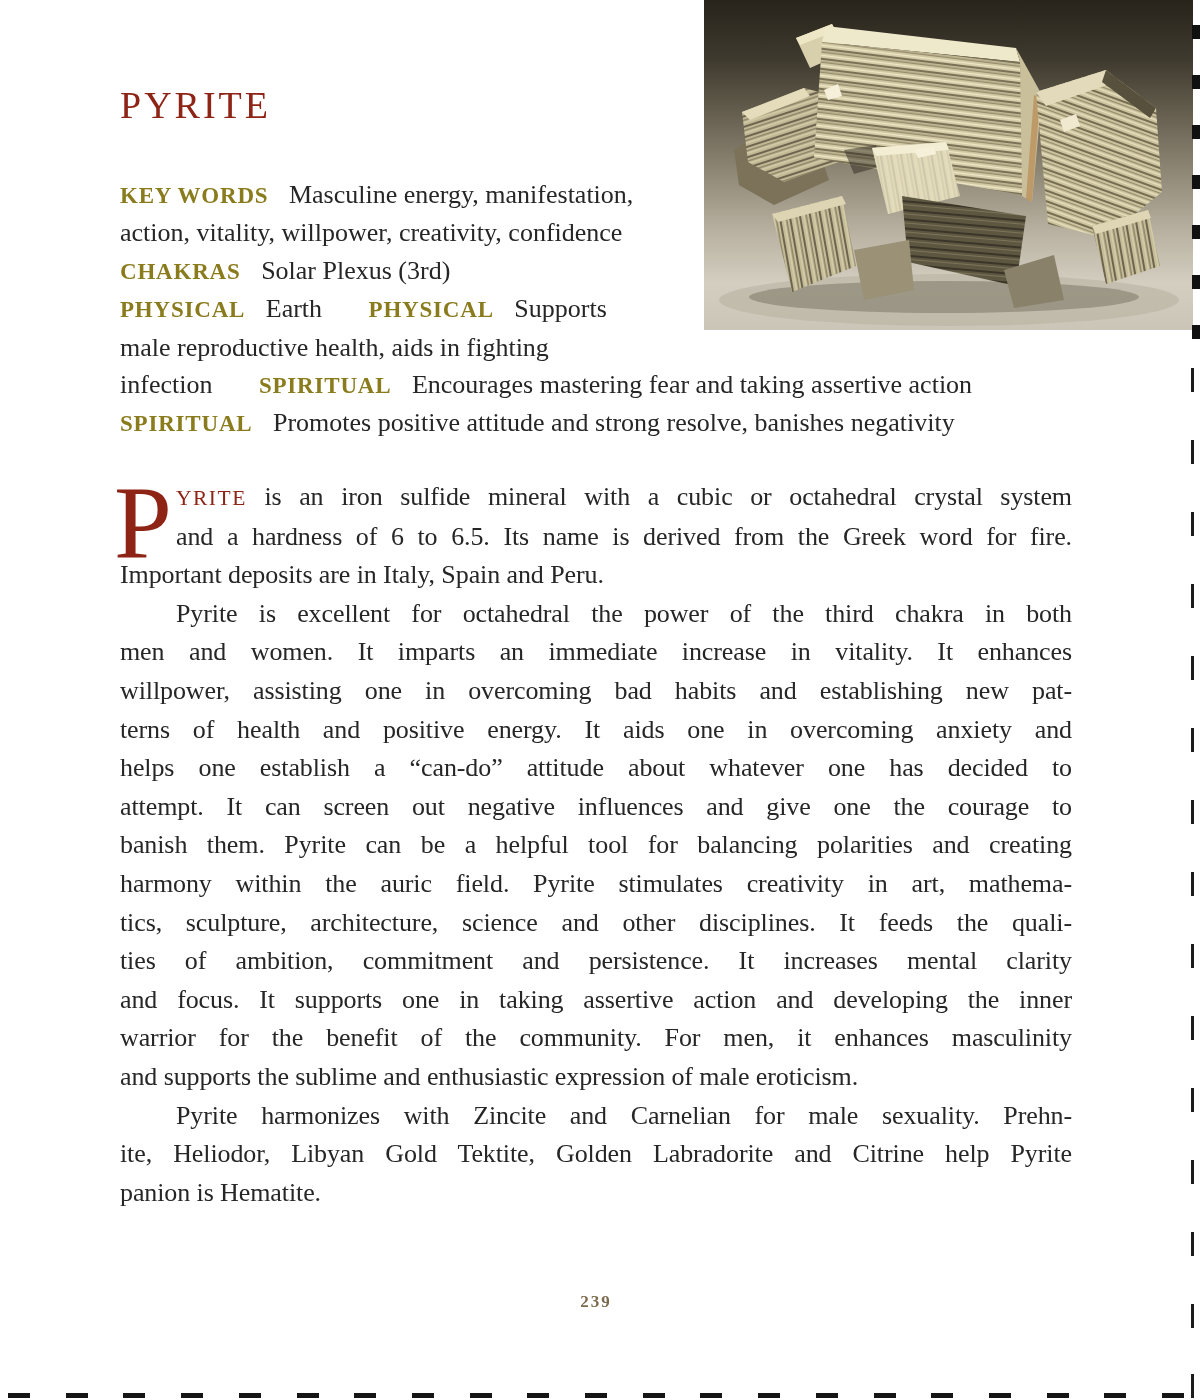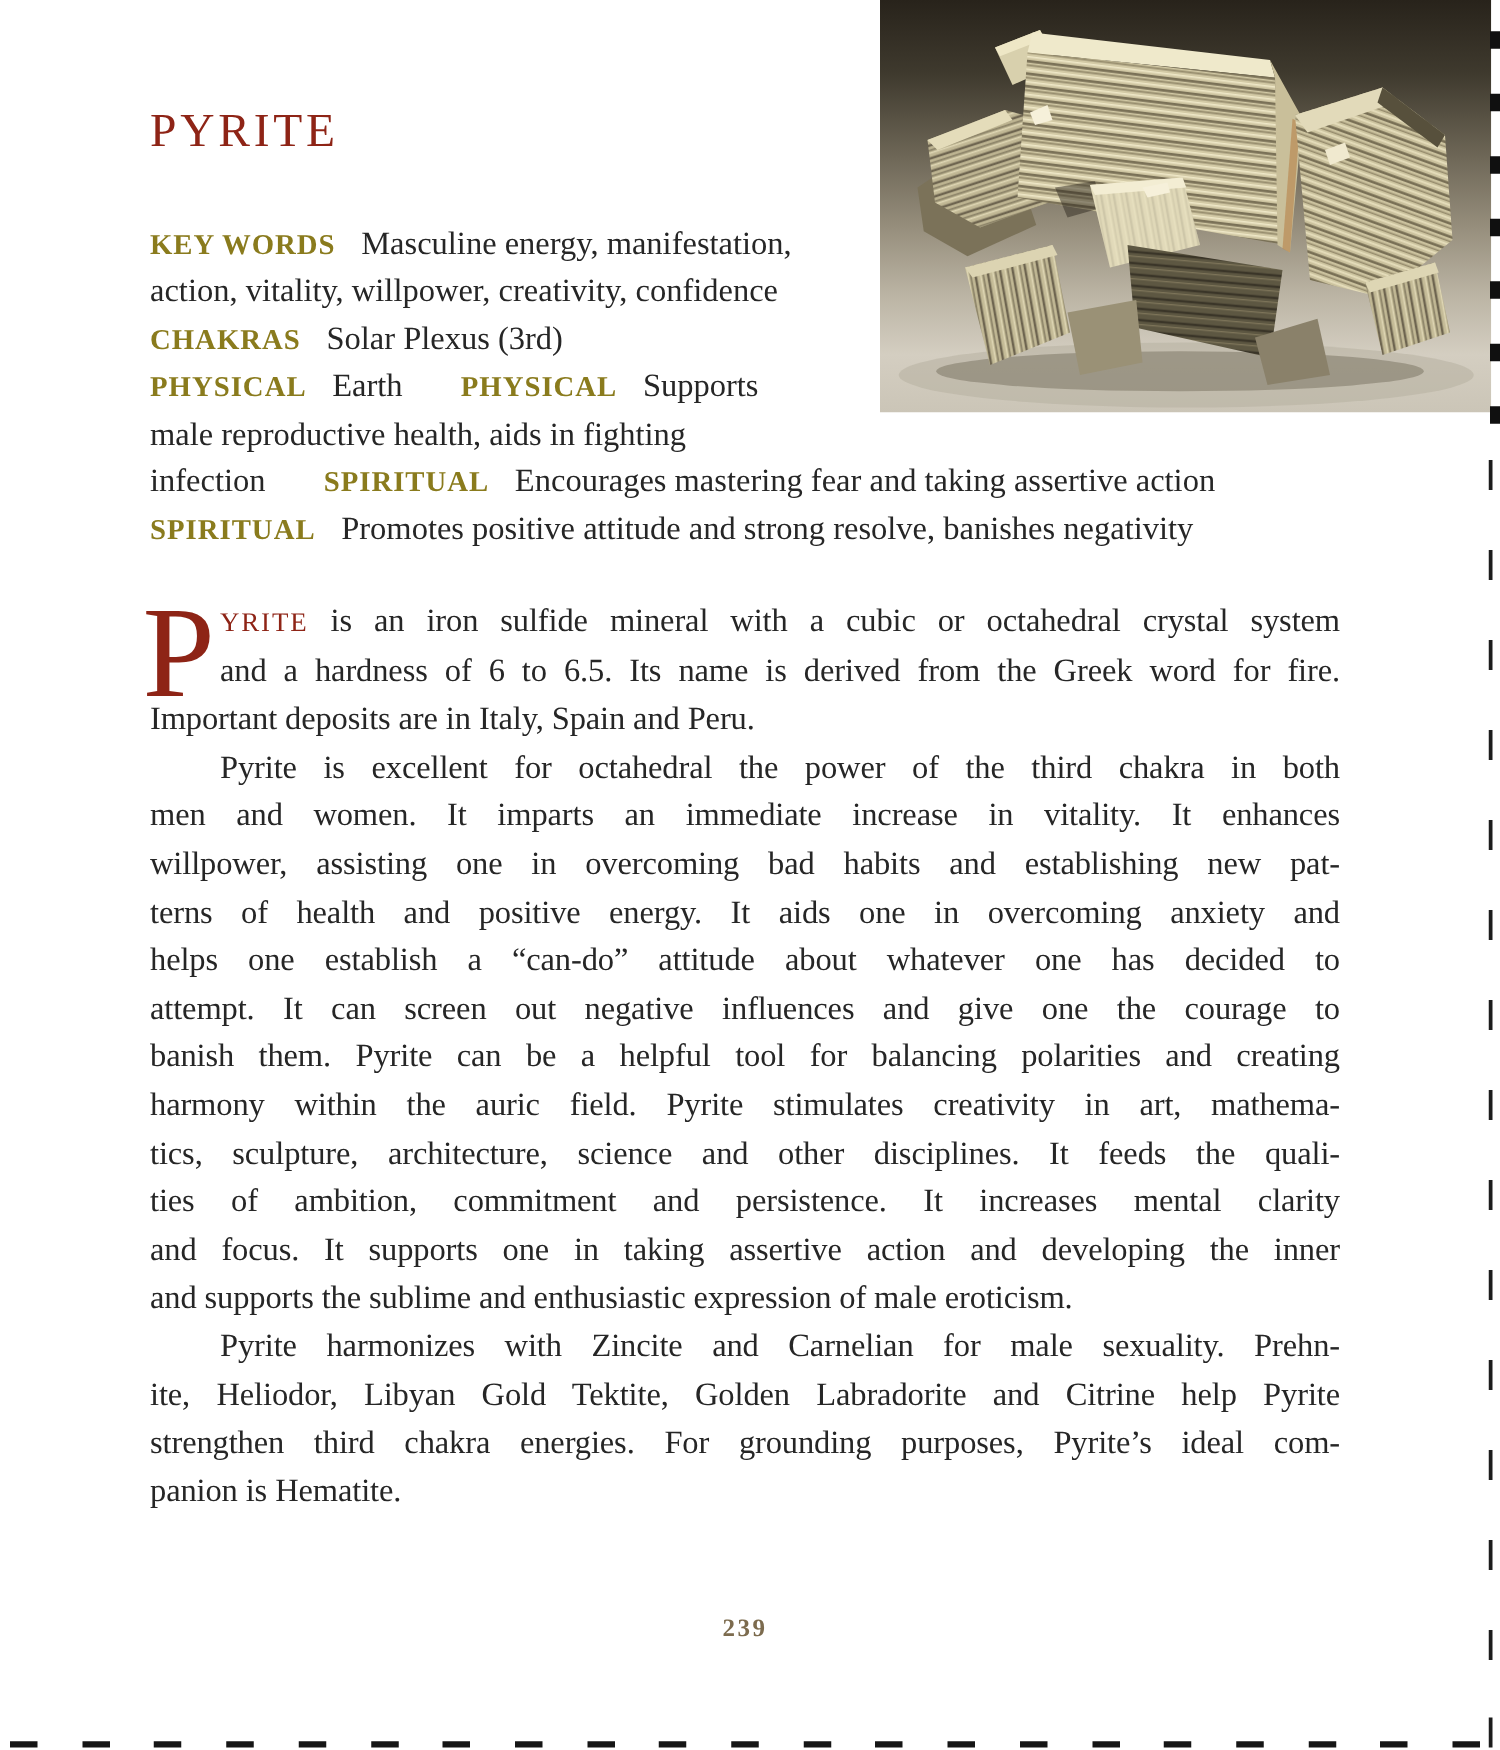--- a/index.html
+++ b/index.html
@@ -30,21 +30,21 @@
   .bline.just{text-align:justify;text-align-last:justify;}
   .bline.drop-ind{padding-left:56px;}
   .bline.first-ind{padding-left:56px;}
   .dropcap{
     position:absolute;left:-6px;top:-7px;font-size:104px;line-height:1;
     color:#8e2416;
   }
   .seg-lead{font-size:21.5px;letter-spacing:1.5px;color:#8e2416;}
   .pagenum{
     position:absolute;top:1292px;left:0;width:952px;text-align:center;
-    font-size:20px;font-weight:bold;letter-spacing:2px;color:#7c6b4e;
+    font-size:17px;font-weight:bold;letter-spacing:2px;color:#7c6b4e;
   }
   
   .rblock{position:absolute;right:0;width:8px;height:14px;background:#101010;}
   .rtick{position:absolute;right:6px;width:3px;height:24px;background:#1c1c1c;}
   .bdash{position:absolute;bottom:2px;width:22px;height:5px;background:#151515;}
 </style>
 </head>
 <body>
 
 <div class="page">
@@ -158,26 +158,26 @@
           <div class="bline just"><span class="seg-text">men and women. It imparts an immediate increase in vitality. It enhances</span></div>
           <div class="bline just"><span class="seg-text">willpower, assisting one in overcoming bad habits and establishing new pat-</span></div>
           <div class="bline just"><span class="seg-text">terns of health and positive energy. It aids one in overcoming anxiety and</span></div>
           <div class="bline just"><span class="seg-text">helps one establish a “can-do” attitude about whatever one has decided to</span></div>
           <div class="bline just"><span class="seg-text">attempt. It can screen out negative influences and give one the courage to</span></div>
           <div class="bline just"><span class="seg-text">banish them. Pyrite can be a helpful tool for balancing polarities and creating</span></div>
           <div class="bline just"><span class="seg-text">harmony within the auric field. Pyrite stimulates creativity in art, mathema-</span></div>
           <div class="bline just"><span class="seg-text">tics, sculpture, architecture, science and other disciplines. It feeds the quali-</span></div>
           <div class="bline just"><span class="seg-text">ties of ambition, commitment and persistence. It increases mental clarity</span></div>
           <div class="bline just"><span class="seg-text">and focus. It supports one in taking assertive action and developing the inner</span></div>
+          <div class="bline just"><span class="seg-text">warrior for the benefit of the community. For men, it enhances masculinity</span></div>
           <div class="bline"><span class="seg-text">and supports the sublime and enthusiastic expression of male eroticism.</span></div>
         </div>
         <div class="para">
           <div class="bline just first-ind"><span class="seg-text">Pyrite harmonizes with Zincite and Carnelian for male sexuality. Prehn-</span></div>
           <div class="bline just"><span class="seg-text">ite, Heliodor, Libyan Gold Tektite, Golden Labradorite and Citrine help Pyrite</span></div>
-          <div class="bline just"><span class="seg-text">strengthen third chakra energies. For grounding purposes, Pyrite’s ideal com-</span></div>
           <div class="bline"><span class="seg-text">panion is Hematite.</span></div>
         </div>
       </div>
     <div class="pagenum">239</div>
   </div>
 
   <div id="marks">
       <div class="rblock" style="top: 25px;"></div>
       <div class="rblock" style="top: 75px;"></div>
       <div class="rblock" style="top: 125px;"></div>

